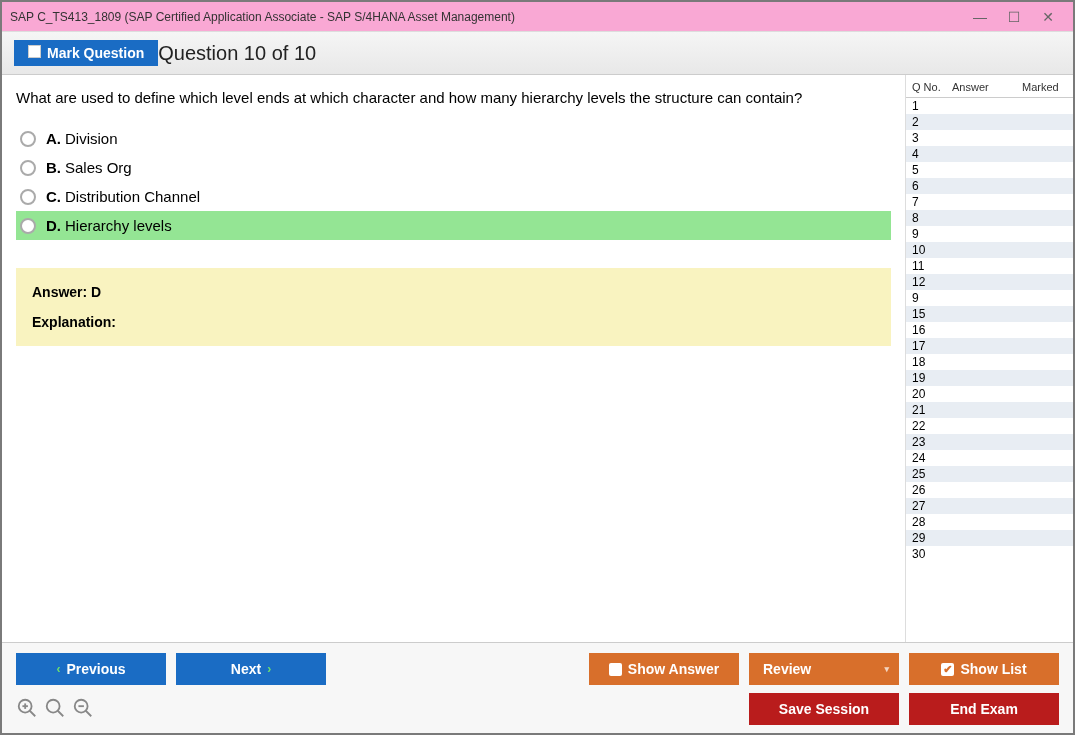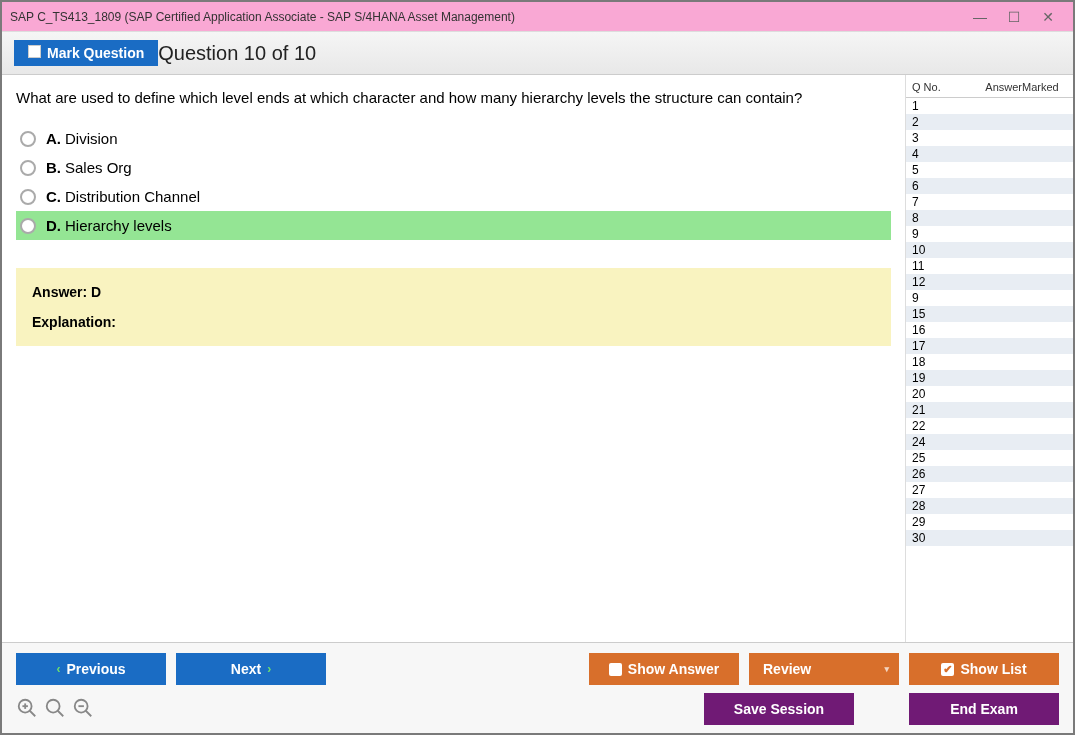--- a/index.html
+++ b/index.html
@@ -20,33 +20,33 @@
 .option { display: flex; align-items: center; padding: 6px 4px; font-size: 15px; }
 .option.correct { background: #94e594; }
 .radio { width: 16px; height: 16px; border: 2px solid #aaa; border-radius: 50%; margin-right: 10px; flex-shrink: 0; background: #fff; }
 .option-letter { font-weight: bold; margin-right: 4px; }
 .answer-box { margin-top: 28px; background: #f9f3c0; padding: 16px; }
 .answer-box .ans-line { font-weight: bold; font-size: 14px; margin-bottom: 14px; }
 .answer-box .expl-line { font-weight: bold; font-size: 14px; }
 .side-panel { width: 168px; border-left: 1px solid #ddd; display: flex; flex-direction: column; overflow: hidden; }
 .side-header { display: flex; font-size: 11px; color: #333; border-bottom: 1px solid #ccc; padding: 6px 4px 4px 6px; }
 .sh-qno { width: 40px; }
-.sh-ans { width: 70px; text-align: right; }
+.sh-ans { width: 70px; }
 .sh-mark { flex: 1; }
 .qlist { flex: 1; overflow-y: scroll; font-size: 12px; }
 .qrow { padding: 1px 6px; display: flex; }
 .qrow:nth-child(even) { background: #e8edf3; }
 .qrow .qnum { width: 40px; }
 .footer { background: #f7f7f7; border-top: 1px solid #ccc; padding: 10px 14px 8px 14px; }
 .footer-row { display: flex; align-items: center; gap: 10px; margin-bottom: 8px; }
 .footer-row:last-child { margin-bottom: 0; }
 .btn { padding: 8px 0; font-size: 14px; font-weight: bold; border: none; cursor: pointer; display: flex; align-items: center; justify-content: center; gap: 6px; width: 150px; }
 .btn-blue { background: #1a6cc4; color: #fff; }
 .btn-orange { background: #d86f2b; color: #fff; }
-.btn-dark { background: #701a75; color: #fff; margin-left: 45px; }
+.btn-dark { background: #b91c1c; color: #fff; }
 .chev { font-size: 12px; }
 .chev-green { color: #6de06d; font-weight: bold; }
 .spacer { flex: 1; }
 .checkbox-sm { width: 13px; height: 13px; background: #fff; display: inline-flex; align-items: center; justify-content: center; color: #d86f2b; font-size: 11px; font-weight: bold; border-radius: 2px; }
 .zoom-icons { display: flex; gap: 6px; align-items: center; color: #888; }
 .zoom-icon { cursor: pointer; }
 .dropdown-caret { font-size: 9px; margin-left: auto; padding-right: 10px; opacity: 0.7; }
 .review-btn { justify-content: flex-start; padding-left: 14px; }
 ::-webkit-scrollbar { width: 16px; }
 ::-webkit-scrollbar-track { background: #f0f0f0; }
@@ -168,20 +168,23 @@
             <span class="qnum">19</span>
           </div>
           <div class="qrow">
             <span class="qnum">20</span>
           </div>
           <div class="qrow">
             <span class="qnum">21</span>
           </div>
           <div class="qrow">
             <span class="qnum">22</span>
+          </div>
+          <div class="qrow">
+            <span class="qnum">23</span>
           </div>
           <div class="qrow">
             <span class="qnum">24</span>
           </div>
           <div class="qrow">
             <span class="qnum">25</span>
           </div>
           <div class="qrow">
             <span class="qnum">26</span>
           </div>

